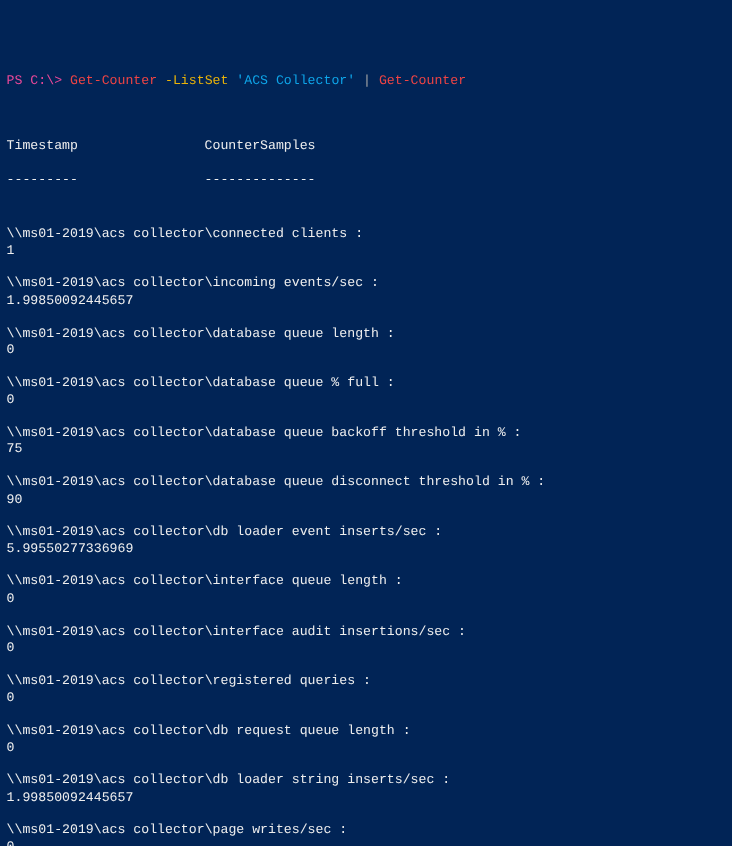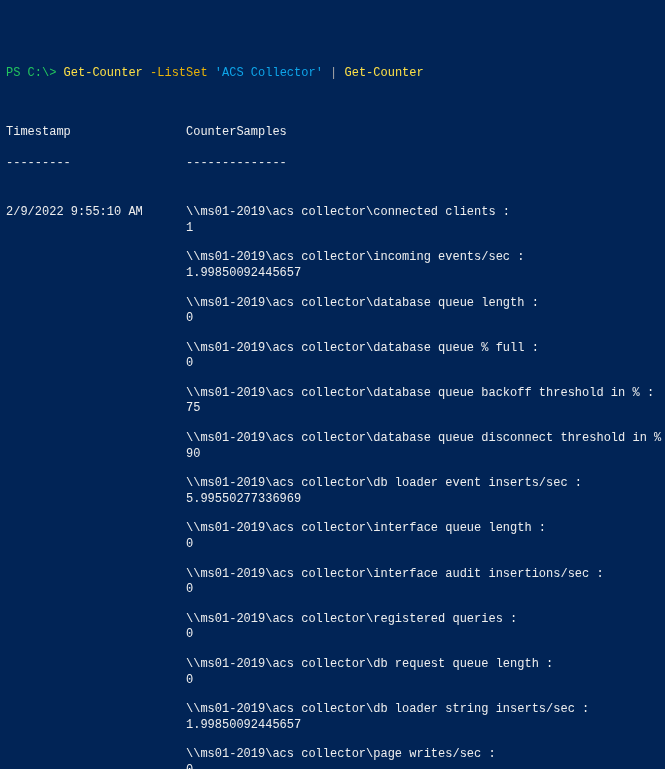--- a/index.html
+++ b/index.html
@@ -15,22 +15,22 @@
       line-height: 1.3;
       padding: 4px 6px;
       width: 665px;
       height: 769px;
       overflow: hidden;
       white-space: pre;
     }
     .prompt-line {
       margin-bottom: 2px;
     }
-    .prompt-prefix { color: #22c55e; }
-    .cmdlet { color: #fde047; }
+    .prompt-prefix { color: #ec4899; }
+    .cmdlet { color: #ef4444; }
     .param { color: #eab308; }
     .string { color: #0ea5e9; }
     .pipe { color: #a9a9a9; }
     .header-row {
       display: flex;
       margin-top: 10px;
     }
     .header-separators {
       display: flex;
       margin-bottom: 2px;
@@ -76,18 +76,17 @@
 <div class="header-row">
   <div class="col-timestamp">Timestamp</div>
   <div class="col-samples">CounterSamples</div>
 </div>
 <div class="header-separators">
   <div class="col-timestamp">---------</div>
   <div class="col-samples">--------------</div>
 </div>
 
 <div class="data-row">
-  <div class="timestamp-val">2/9/2022 9:55:10 AM</div>
   <div class="samples-block" id="samples-block"><div class="counter-entry"><span class="counter-path">\\ms01-2019\acs collector\connected clients :</span><span class="counter-val">1</span></div><div class="counter-entry"><span class="counter-path">\\ms01-2019\acs collector\incoming events/sec :</span><span class="counter-val">1.99850092445657</span></div><div class="counter-entry"><span class="counter-path">\\ms01-2019\acs collector\database queue length :</span><span class="counter-val">0</span></div><div class="counter-entry"><span class="counter-path">\\ms01-2019\acs collector\database queue % full :</span><span class="counter-val">0</span></div><div class="counter-entry"><span class="counter-path">\\ms01-2019\acs collector\database queue backoff threshold in % :</span><span class="counter-val">75</span></div><div class="counter-entry"><span class="counter-path">\\ms01-2019\acs collector\database queue disconnect threshold in % :</span><span class="counter-val">90</span></div><div class="counter-entry"><span class="counter-path">\\ms01-2019\acs collector\db loader event inserts/sec :</span><span class="counter-val">5.99550277336969</span></div><div class="counter-entry"><span class="counter-path">\\ms01-2019\acs collector\interface queue length :</span><span class="counter-val">0</span></div><div class="counter-entry"><span class="counter-path">\\ms01-2019\acs collector\interface audit insertions/sec :</span><span class="counter-val">0</span></div><div class="counter-entry"><span class="counter-path">\\ms01-2019\acs collector\registered queries :</span><span class="counter-val">0</span></div><div class="counter-entry"><span class="counter-path">\\ms01-2019\acs collector\db request queue length :</span><span class="counter-val">0</span></div><div class="counter-entry"><span class="counter-path">\\ms01-2019\acs collector\db loader string inserts/sec :</span><span class="counter-val">1.99850092445657</span></div><div class="counter-entry"><span class="counter-path">\\ms01-2019\acs collector\page writes/sec :</span><span class="counter-val">0</span></div></div>
 </div>
 
 
 
 
 </body></html>

